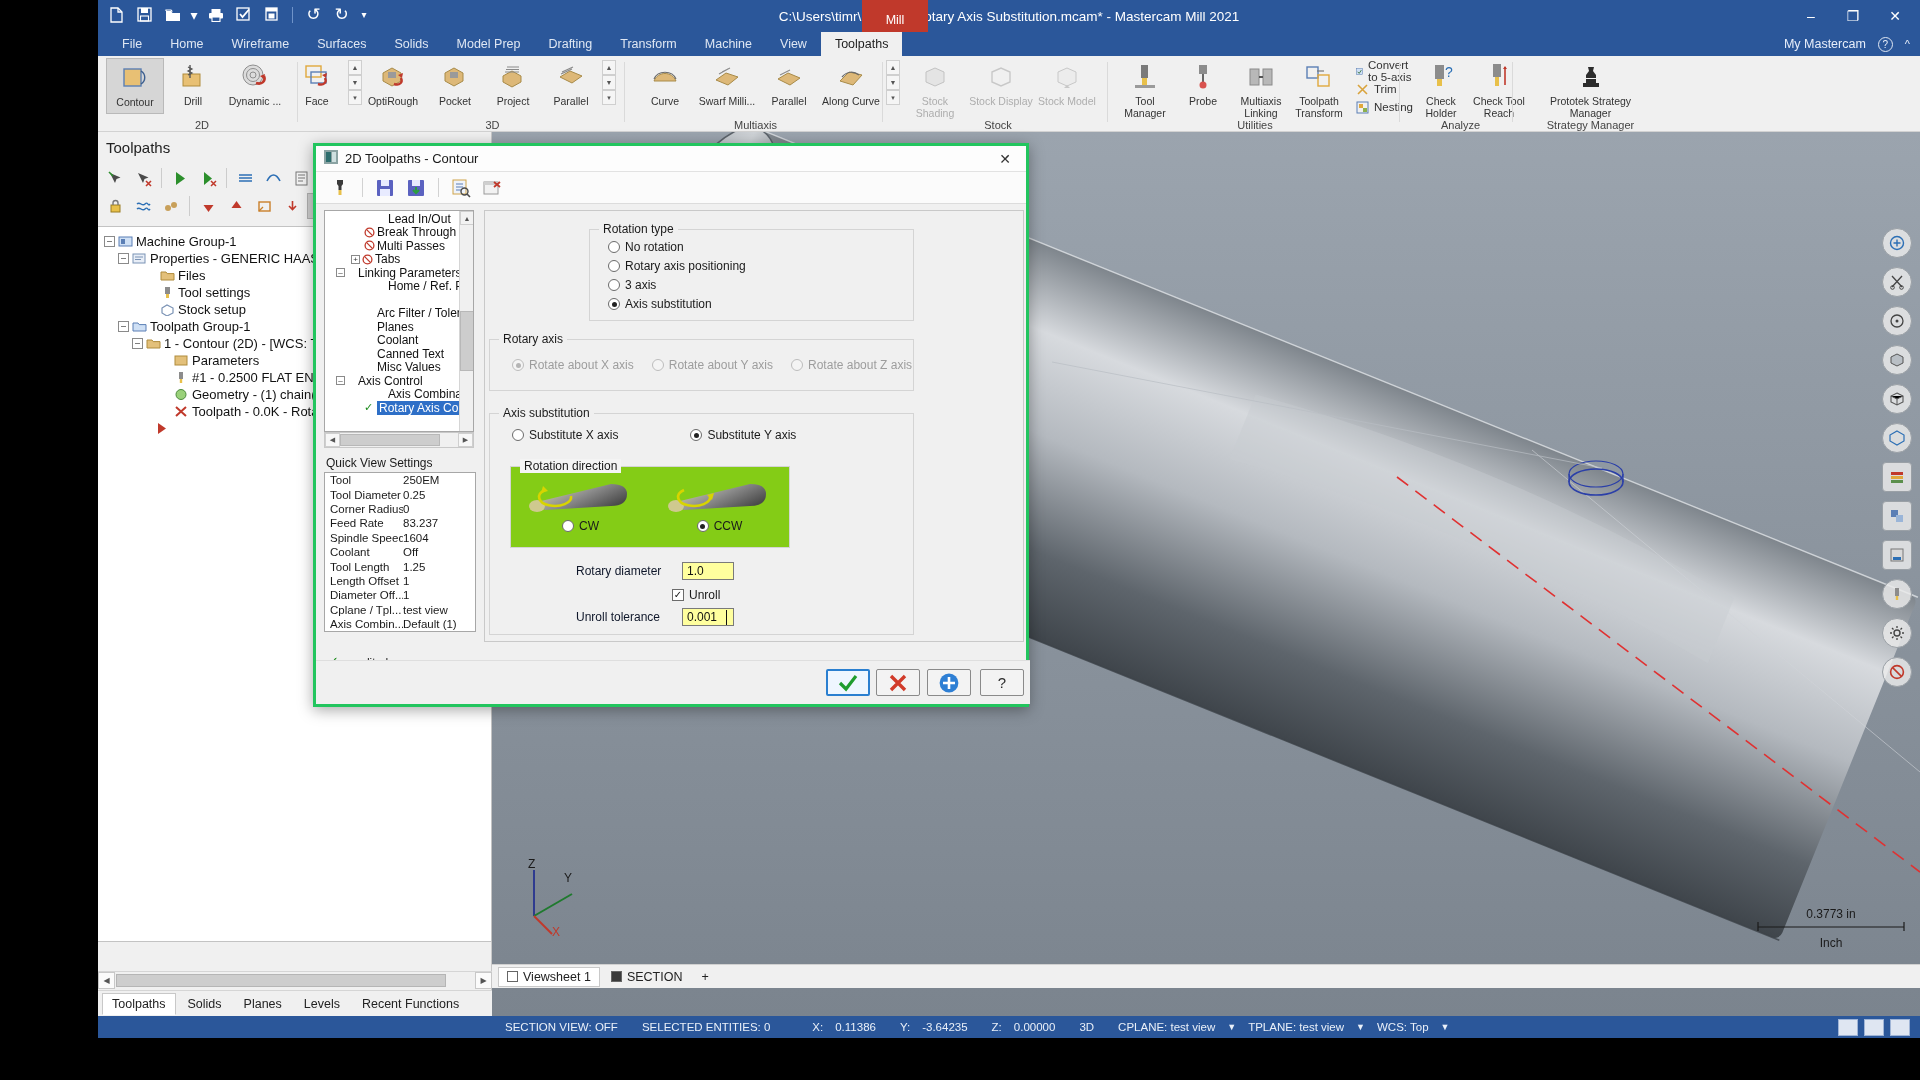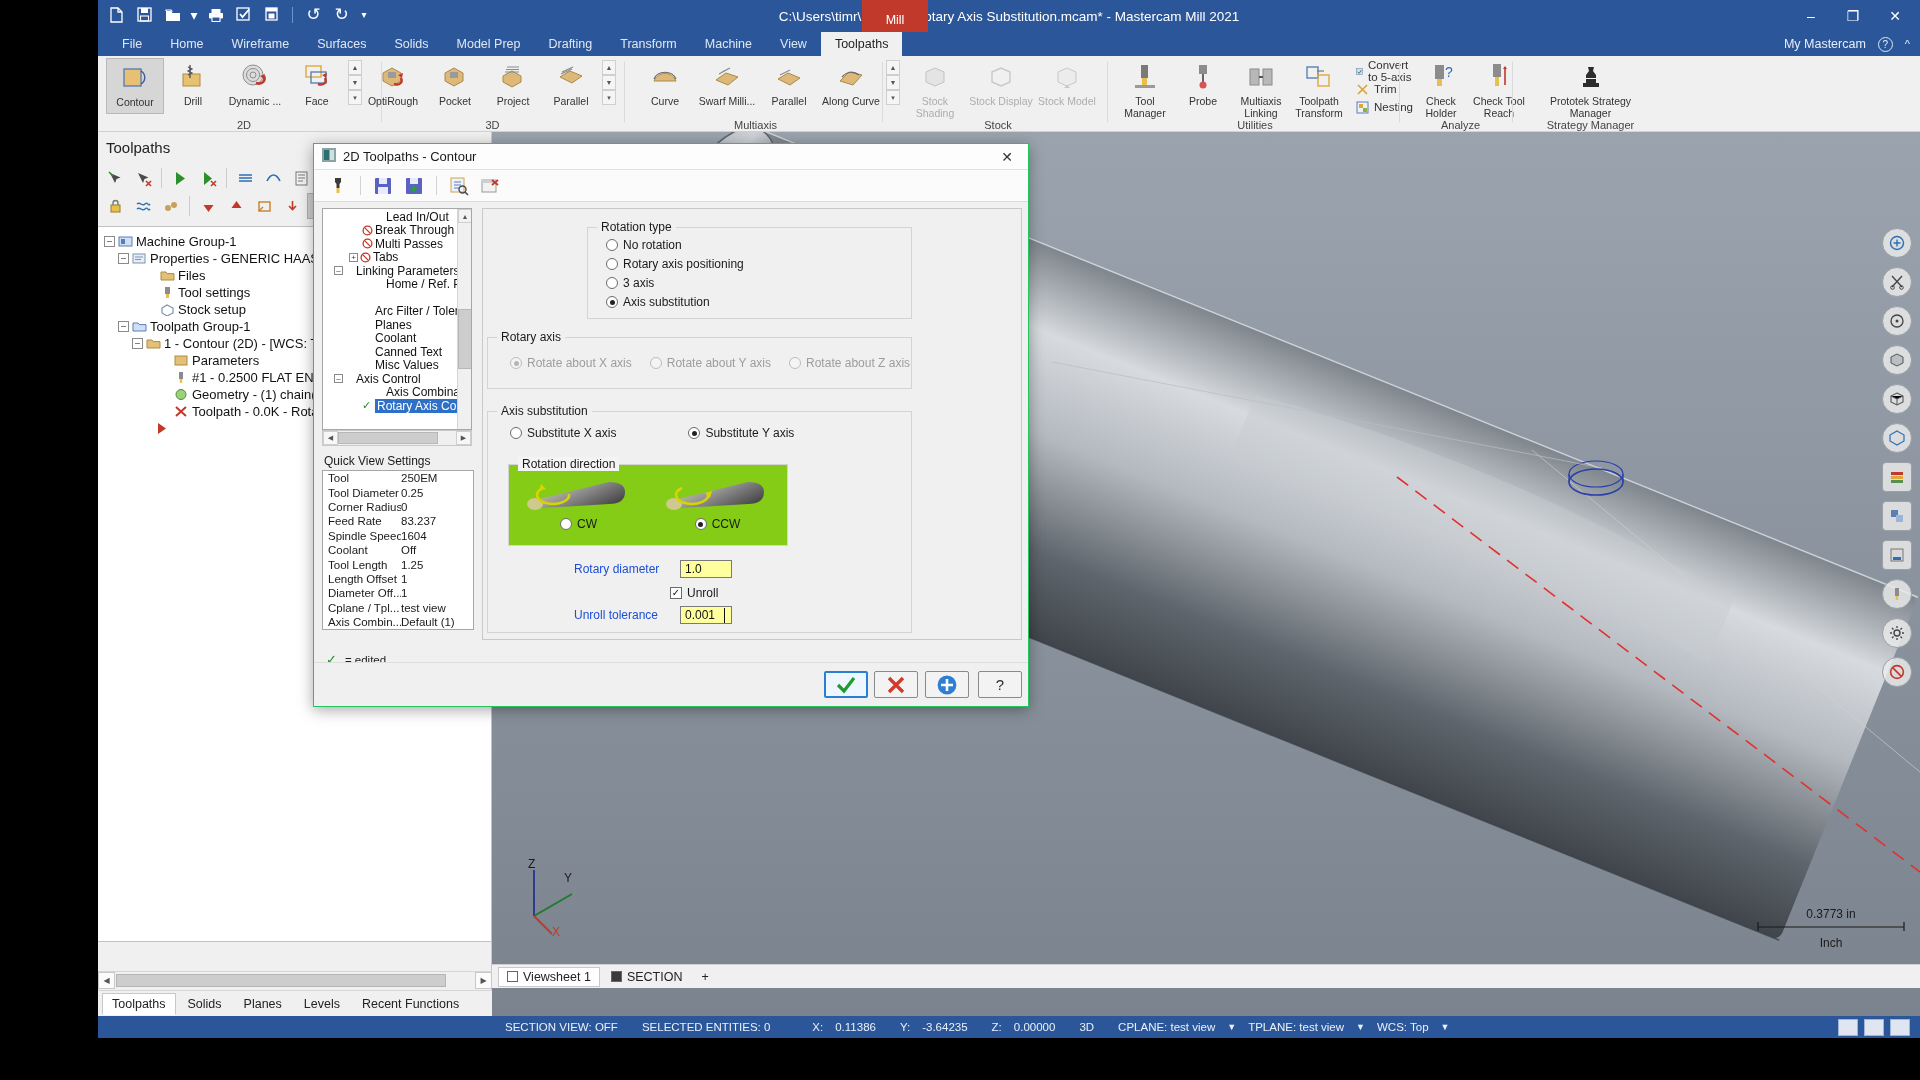--- a/index.html
+++ b/index.html
@@ -180,21 +180,21 @@
     background:#2b579a; color:#eaf0f9; font-size:11.5px;
     display:flex; align-items:center; gap:0px;
   }
   .statusbar .sb { padding:0 12px; white-space:nowrap; }
   .statusbar .sbr { margin-left:auto; display:flex; align-items:center; gap:6px; padding-right:10px; }
   .sbtn { width:20px;height:17px;background:#dfe6f2;border:1px solid #9fb4d6;display:inline-block;cursor:pointer; }
 
   
   .dlg {
     position:absolute; left:313px; top:143px; width:716px; height:564px;
-    background:#f0f0f0; border:1px solid #22c55e;
+    background:#f0f0f0; border:3px solid #22c55e;
     box-shadow:0 3px 14px rgba(0,0,0,.35);
   }
   .dlg-title {
     height:26px; background:#fdfdfd; display:flex; align-items:center;
     padding-left:8px; border-bottom:1px solid #e2e2e2;
   }
   .dlg-title .tt { font-size:13px; color:#1a1a1a; margin-left:7px; }
   .dlg-close {
     position:absolute; right:0; top:0; width:42px; height:26px;
     display:flex;align-items:center;justify-content:center;font-size:14px;color:#333;cursor:pointer;
@@ -282,21 +282,21 @@
     width:12px;height:12px;border:1.3px solid #6b6b6b;background:#fff;flex:none;
     display:inline-flex;align-items:center;justify-content:center;font-size:10px;line-height:10px;color:#111;
   }
 
   .fld {
     height:18px; background:#ffff9e; border:1px solid #7a7a7a;
     font-size:12px; color:#111; padding:7px 4px; display:flex; align-items:center;
   }
   .fld.edit { background:#ffff9e; }
 
-  .lbl { font-size:12px; color:#1d4ed8; }
+  .lbl { font-size:12px; color:#0f172a; }
 
   .dlg-foot {
     position:absolute; left:0; bottom:0; width:714px; height:44px;
     background:#f0f0f0; border-top:1px solid #dedede;
   }
   .fbtn {
     position:absolute; top:8px; width:44px; height:27px;
     border:1px solid #8a8a8a; background:#f3f3f3; display:flex;
     align-items:center; justify-content:center; cursor:pointer; border-radius:2px;
   }
@@ -379,21 +379,21 @@
     </div>
     <div class="right">
       <span>My Mastercam</span>
       <span class="circ-ic">?</span>
       <span style="font-size:11px;">^</span>
     </div>
   </div>
 
   <div class="ribbon">
 
-    <div class="rgroup" style="left:8px; width:276px;">
+    <div class="rgroup" style="left:8px; width:192px;">
       <div class="gbody">
         <div class="btn sel">
           <span class="icn">
             <svg width="32" height="32" viewBox="0 0 32 32">
                 <rect x="5" y="7" width="17" height="17" fill="#e8c074" stroke="#5b7fb5" stroke-width="1.4"></rect>
                 <path d="M22 9c5 3 5 10 0 13" fill="none" stroke="#3b5e8e" stroke-width="1.4"></path>
               </svg>
           </span>
           <span class="lbl">Contour</span>
         </div>

